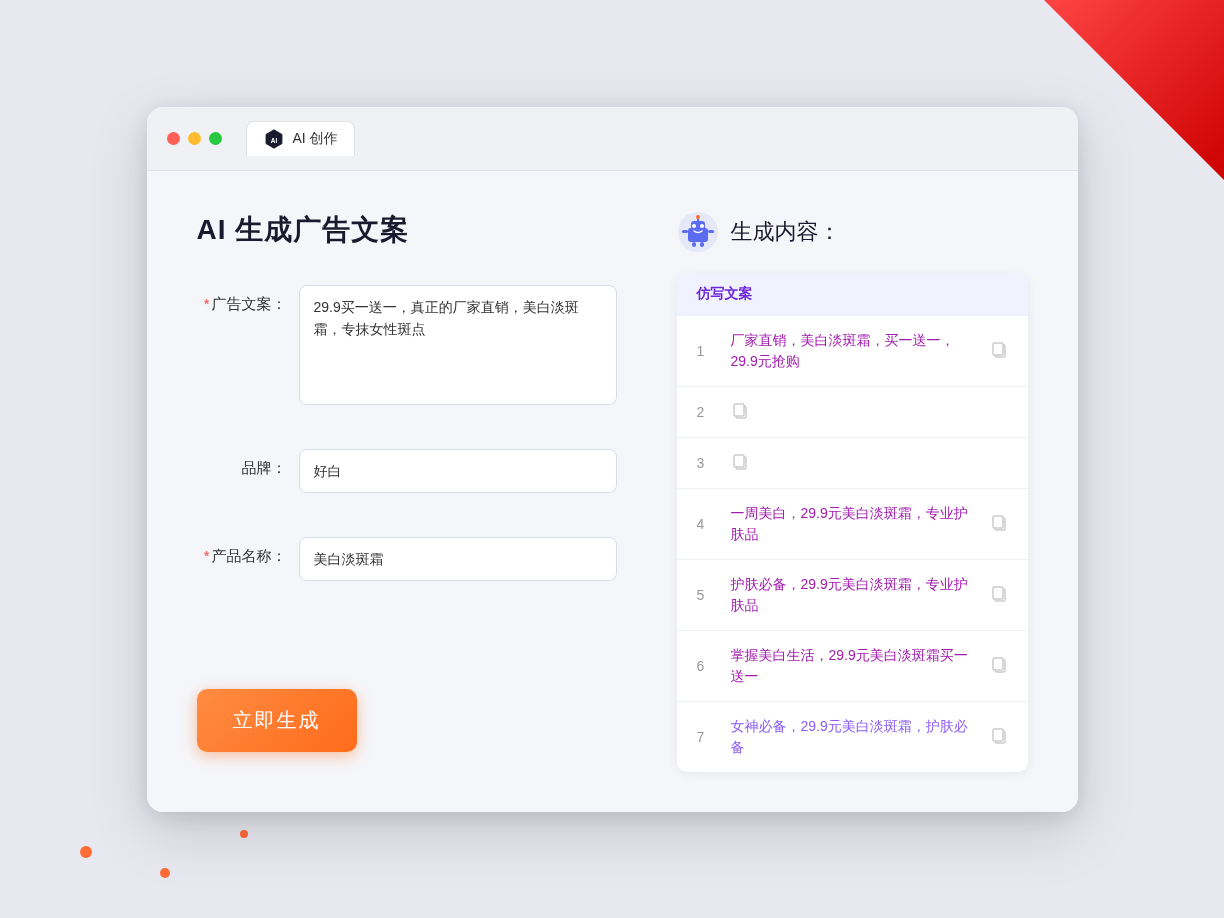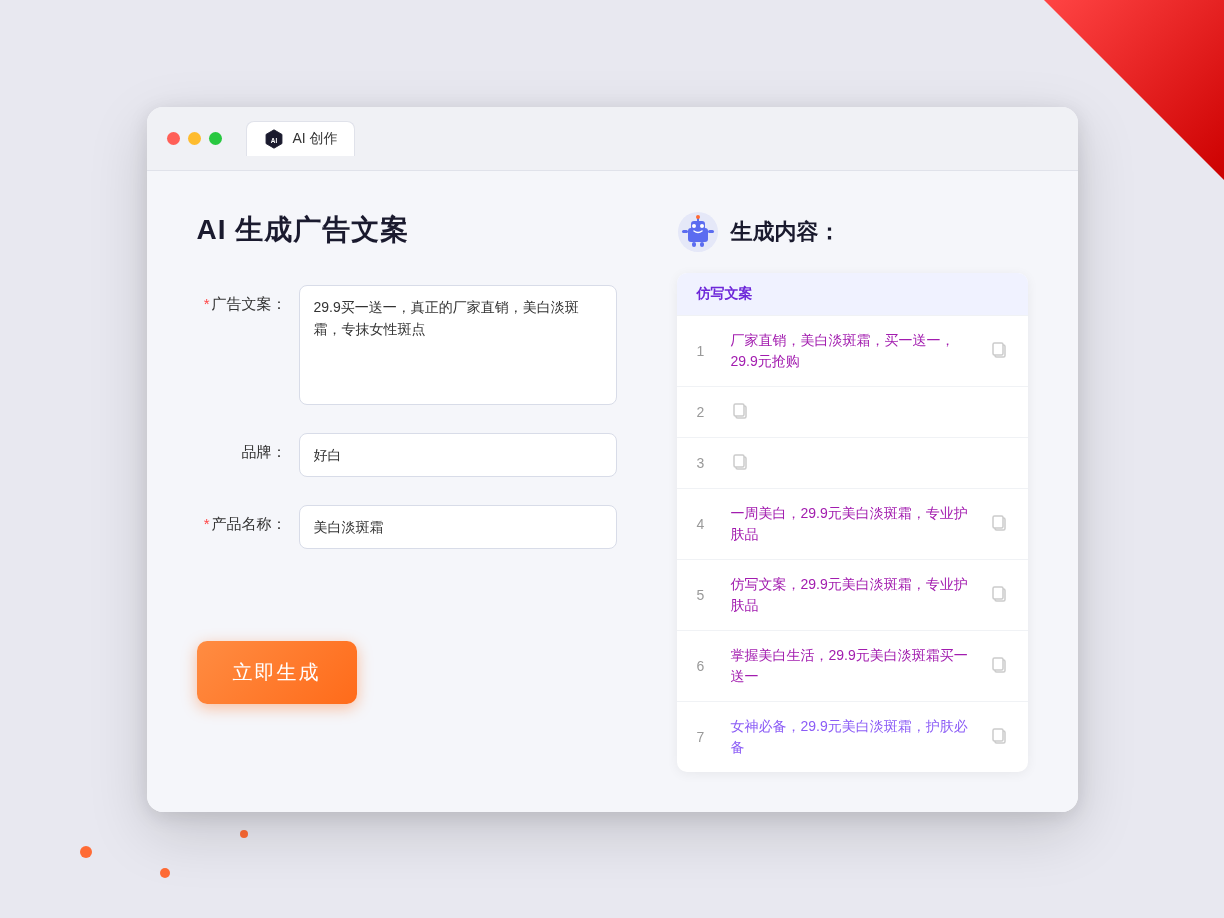--- a/index.html
+++ b/index.html
@@ -131,21 +131,21 @@
       font-size: 28px;
       font-weight: 700;
       color: #1a1a2e;
       margin-bottom: 36px;
       letter-spacing: 1px;
     }
 
     .form-group {
       display: flex;
       align-items: flex-start;
-      margin-bottom: 28px;
+      margin-bottom: 44px;
       gap: 12px;
     }
     .form-label {
       font-size: 15px;
       color: #333;
       white-space: nowrap;
       padding-top: 10px;
       min-width: 90px;
       text-align: right;
     }
@@ -193,21 +193,21 @@
       align-items: center;
       gap: 12px;
       margin-bottom: 20px;
     }
     .robot-icon {
       width: 42px;
       height: 42px;
     }
     .result-title {
       font-size: 22px;
-      font-weight: 700;
+      font-weight: 400;
       color: #1a1a2e;
     }
 
     .result-table {
       background: #fff;
       border-radius: 10px;
       overflow: hidden;
       box-shadow: 0 2px 12px rgba(0,0,0,0.06);
     }
     .table-header {
@@ -361,21 +361,21 @@
             <div class="table-row">
               <span class="row-num">4</span>
               <span class="row-text">一周美白，29.9元美白淡斑霜，专业护肤品</span>
               <div><svg class="copy-icon" viewBox="0 0 18 18" fill="none">
       <rect x="5" y="5" width="10" height="12" rx="1.5" stroke="#999" stroke-width="1.5"></rect>
       <rect x="3" y="3" width="10" height="12" rx="1.5" fill="white" stroke="#999" stroke-width="1.5"></rect>
     </svg></div>
             </div>
             <div class="table-row">
               <span class="row-num">5</span>
-              <span class="row-text">仿写文案，29.9元美白淡斑霜，专业护肤品</span>
+              <span class="row-text">护肤必备，29.9元美白淡斑霜，专业护肤品</span>
               <div><svg class="copy-icon" viewBox="0 0 18 18" fill="none">
       <rect x="5" y="5" width="10" height="12" rx="1.5" stroke="#999" stroke-width="1.5"></rect>
       <rect x="3" y="3" width="10" height="12" rx="1.5" fill="white" stroke="#999" stroke-width="1.5"></rect>
     </svg></div>
             </div>
             <div class="table-row">
               <span class="row-num">6</span>
               <span class="row-text">掌握美白生活，29.9元美白淡斑霜买一送一</span>
               <div><svg class="copy-icon" viewBox="0 0 18 18" fill="none">
       <rect x="5" y="5" width="10" height="12" rx="1.5" stroke="#999" stroke-width="1.5"></rect>

